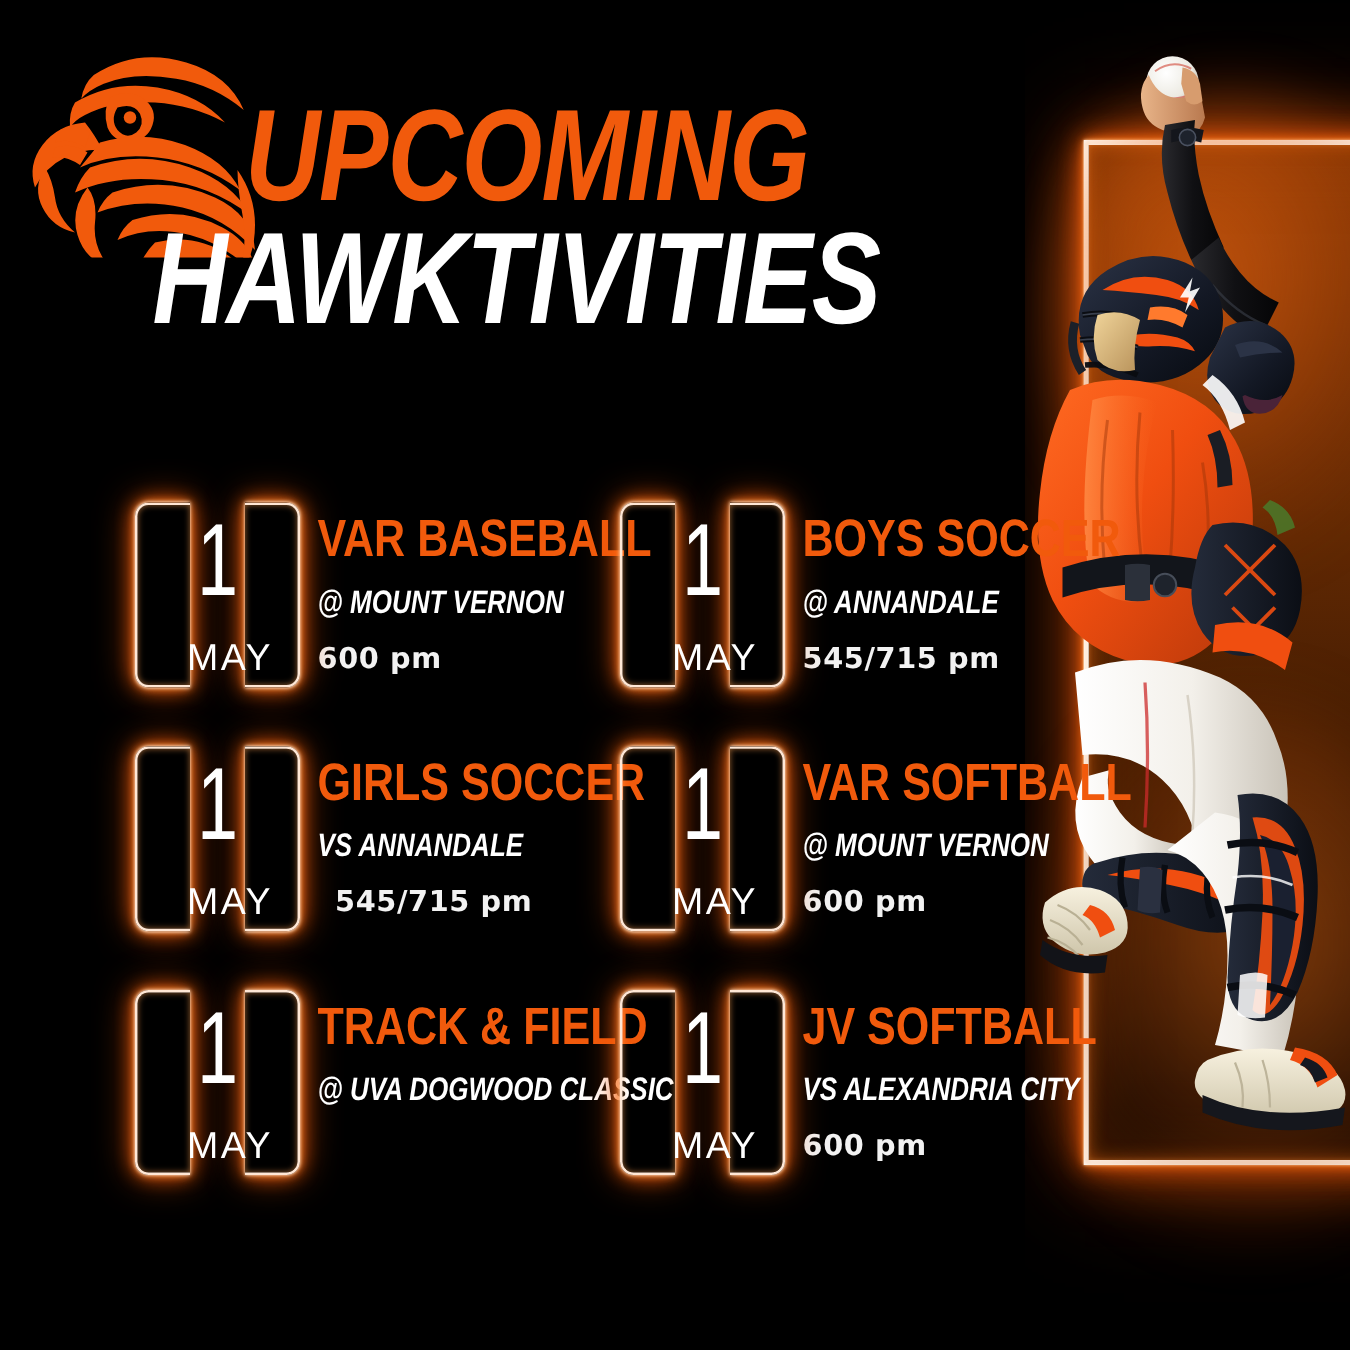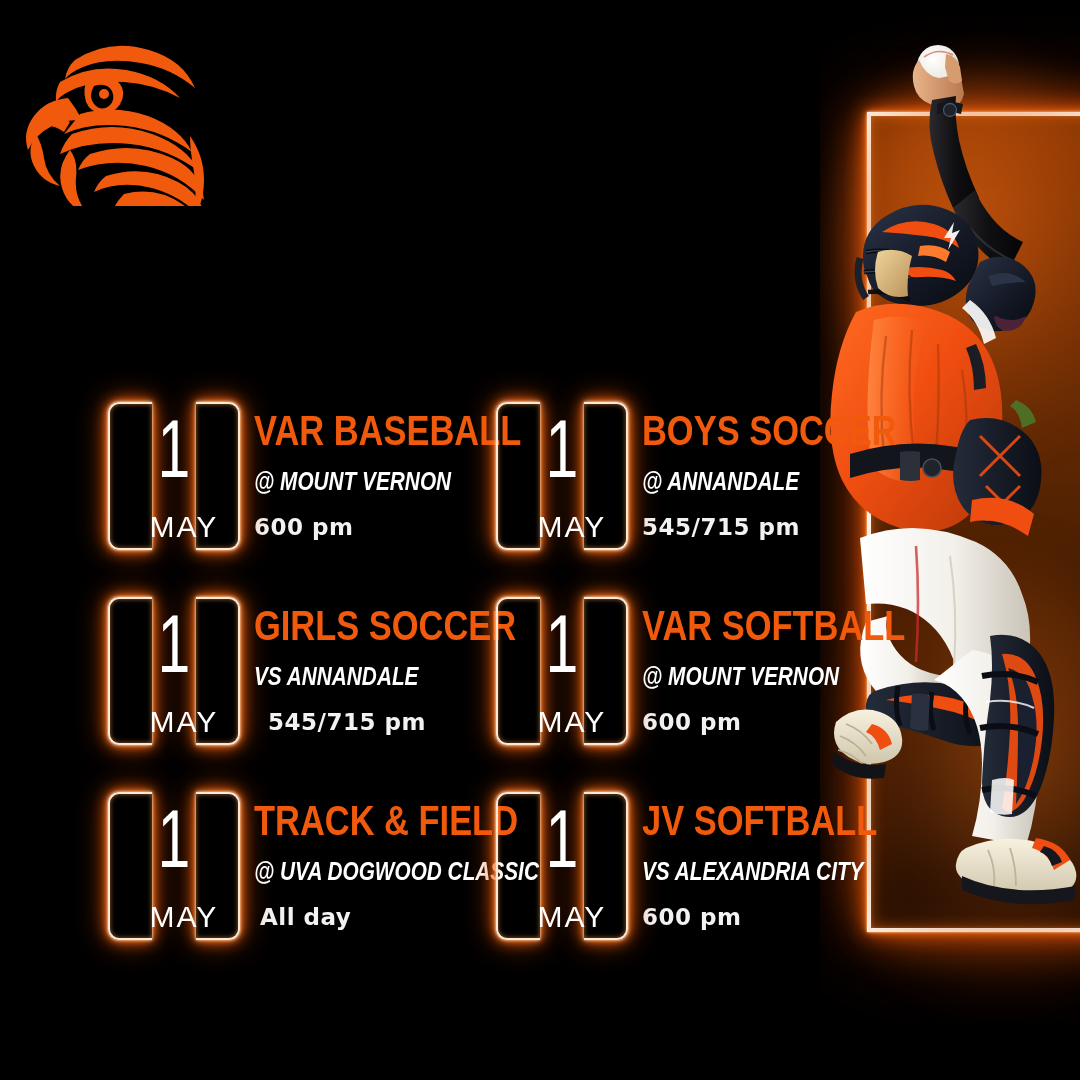--- a/index.html
+++ b/index.html
@@ -347,20 +347,24 @@
       <path d="M92 150 q38 -12 72 6 q26 14 26 38 q-22 -24 -52 -32 q-32 -8 -58 4 q4 -10 12 -16z"></path>
       <path d="M110 168 q32 -8 58 10 q20 14 20 34 q-18 -22 -44 -28 q-26 -6 -46 2 q4 -10 12 -18z"></path>
       <path d="M132 184 q26 -4 44 14 q14 14 12 32 q-14 -20 -34 -26 q-20 -6 -34 0 q4 -12 12 -20z"></path>
 
       <path d="M56 124 q-14 18 -8 38 q6 20 26 26 q-14 -16 -12 -36 q2 -18 -6 -28z"></path>
 
       <path d="M176 110 q14 20 14 44 q0 24 -12 40 q6 -26 2 -48 q-4 -22 -4 -36z"></path>
     </g>
   </svg>
 
+  <div id="title-block">
+    <div class="tl" id="title-upcoming">UPCOMING</div>
+    <div class="tl" id="title-hawk">HAWKTIVITIES</div>
+  </div>
 </div>
 
 <div id="grid">
 
   <div class="event">
     <div class="datebox">
       <div class="brk brk-l"></div>
       <div class="brk brk-r"></div>
       <div class="dnum">1</div>
       <div class="dmon">MAY</div>
@@ -417,21 +421,20 @@
   <div class="event">
     <div class="datebox">
       <div class="brk brk-l"></div>
       <div class="brk brk-r"></div>
       <div class="dnum">1</div>
       <div class="dmon">MAY</div>
     </div>
     <div class="etext">
       <div class="sport">TRACK &amp; FIELD</div>
       <div class="venue">@ UVA DOGWOOD CLASSIC</div>
-      <div class="time indent2">All day</div>
     </div>
   </div>
 
   <div class="event">
     <div class="datebox">
       <div class="brk brk-l"></div>
       <div class="brk brk-r"></div>
       <div class="dnum">1</div>
       <div class="dmon">MAY</div>
     </div>

